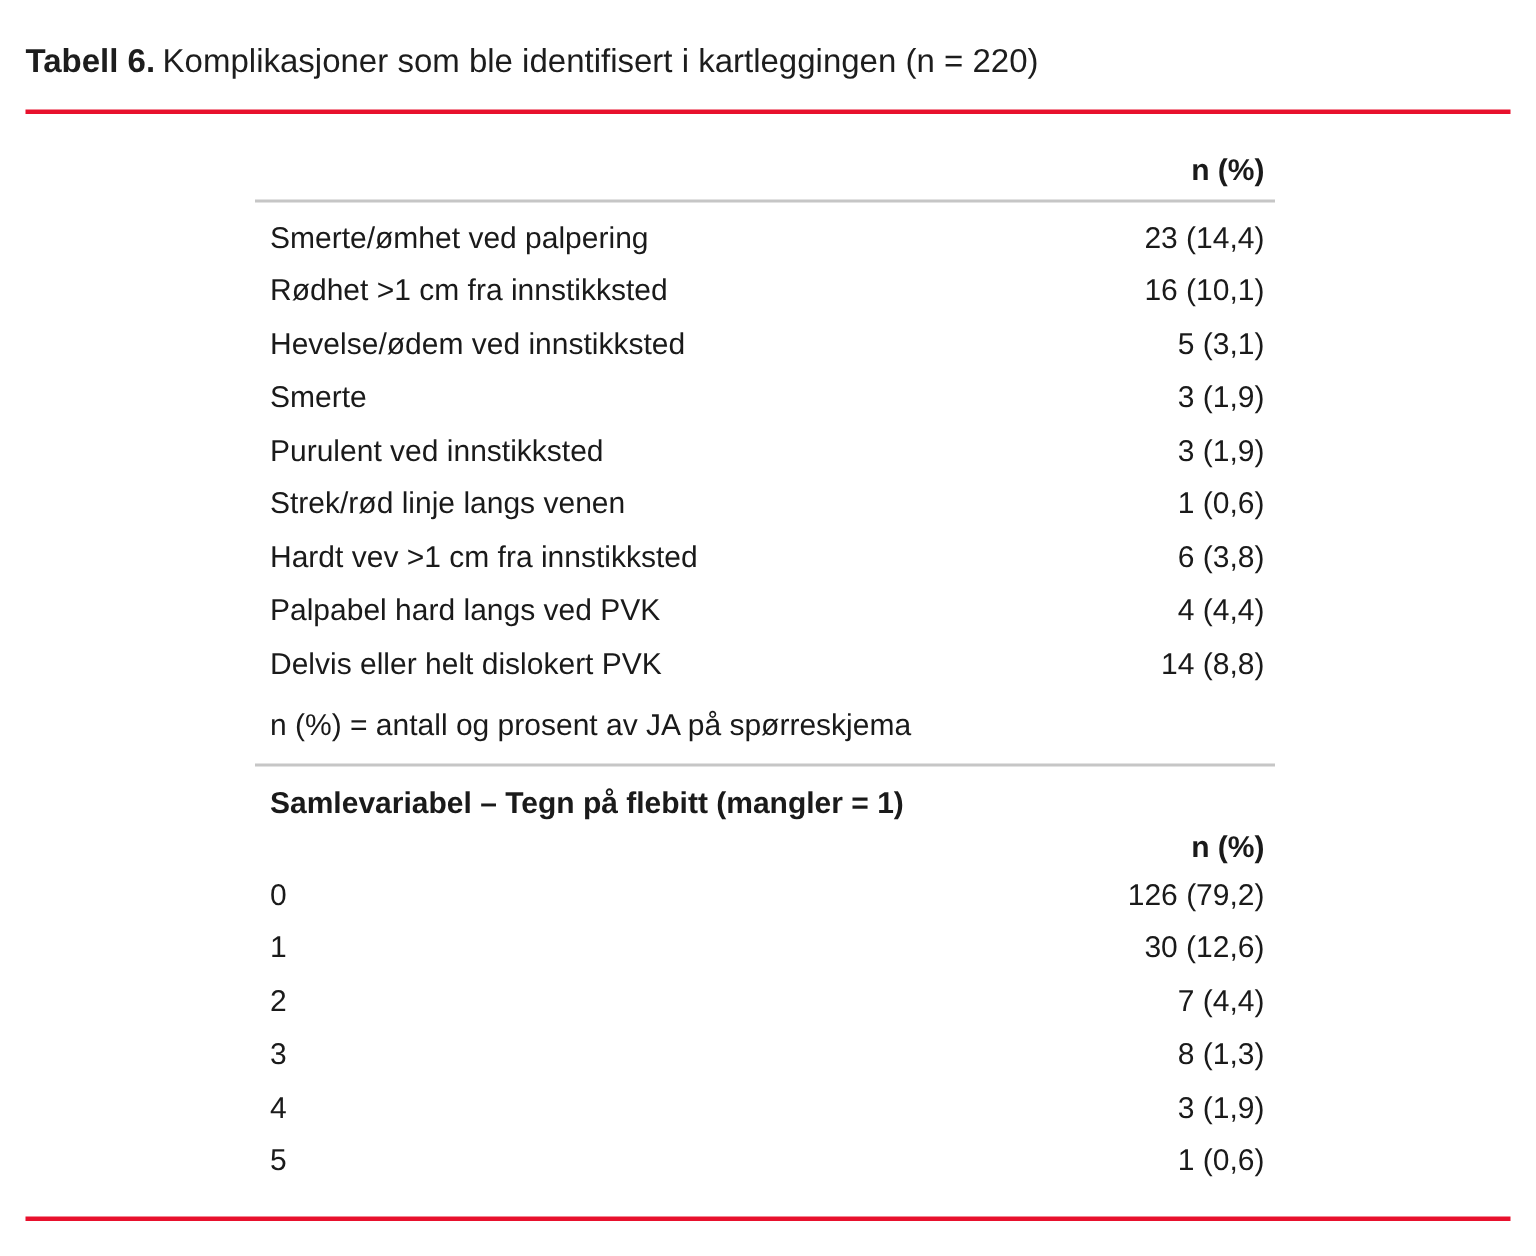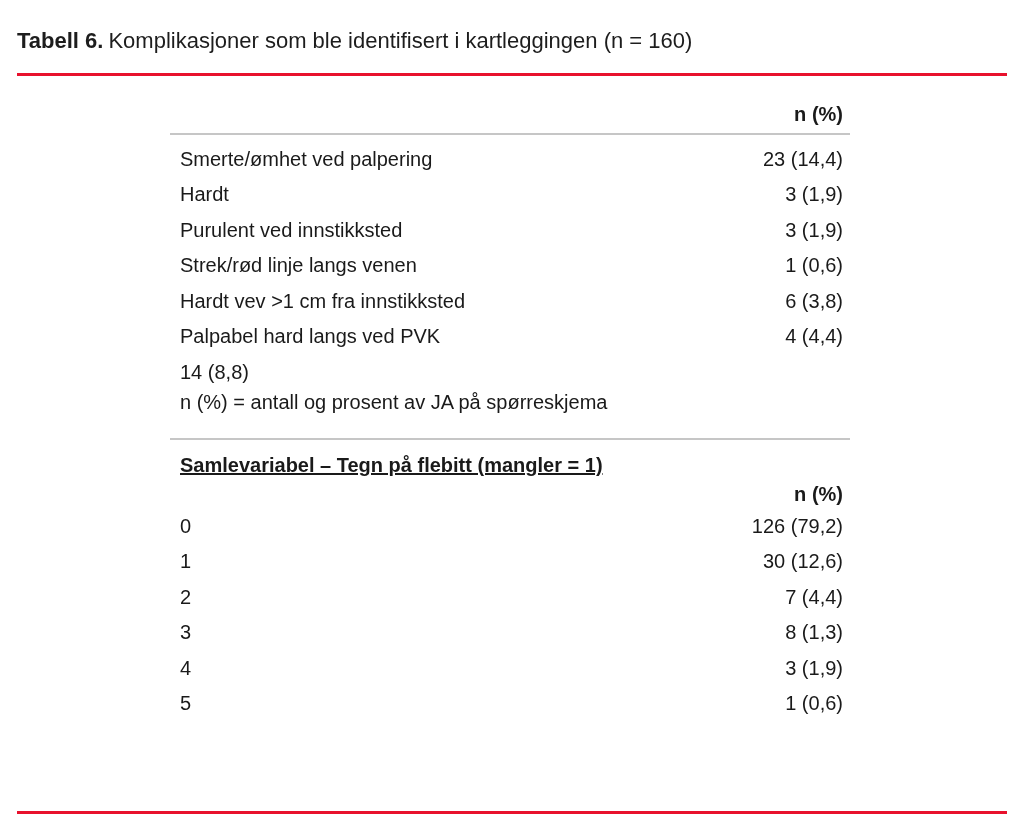--- a/index.html
+++ b/index.html
@@ -54,88 +54,96 @@
     height: 35.5px;
     display: flex;
     align-items: center;
     justify-content: space-between;
     padding: 0 7px 0 10px;
   }
   .row .value { white-space: nowrap; }
   .footnote-row {
     height: 35.5px;
     display: flex;
-    align-items: flex-start;
+    align-items: flex-end;
     padding-left: 10px;
   }
   .divider {
     height: 2px;
     background: #c6c6c6;
     margin-top: 13px;
   }
   .section-header {
     margin-top: 10px;
     height: 30px;
     display: flex;
     align-items: center;
     padding-left: 10px;
     font-weight: 700;
-    text-decoration: underline;
   }
   .subheader-row {
     height: 28px;
     display: flex;
     align-items: center;
     justify-content: flex-end;
     padding-right: 7px;
     font-weight: 700;
   }
 </style>
 </head>
 <body>
 
 <div class="page">
 
   <div class="title">
-    <span class="prefix">Tabell 6.</span><span>Komplikasjoner som ble identifisert i kartleggingen (n = 160)</span>
+    <span class="prefix">Tabell 6.</span><span>Komplikasjoner som ble identifisert i kartleggingen (n = 220)</span>
   </div>
 
   <div class="red-rule top"></div>
 
   <div class="table">
 
     <div class="header-row">
       <span>n (%)</span>
     </div>
 
     <div class="row">
       <span>Smerte/ømhet ved palpering</span>
       <span class="value">23 (14,4)</span>
     </div>
     <div class="row">
-      <span>Hardt</span>
+      <span>Rødhet &gt;1 cm fra innstikksted</span>
+      <span class="value">16 (10,1)</span>
+    </div>
+    <div class="row">
+      <span>Hevelse/ødem ved innstikksted</span>
+      <span class="value">5 (3,1)</span>
+    </div>
+    <div class="row">
+      <span>Smerte</span>
       <span class="value">3 (1,9)</span>
     </div>
     <div class="row">
       <span>Purulent ved innstikksted</span>
       <span class="value">3 (1,9)</span>
     </div>
     <div class="row">
       <span>Strek/rød linje langs venen</span>
       <span class="value">1 (0,6)</span>
     </div>
     <div class="row">
       <span>Hardt vev &gt;1 cm fra innstikksted</span>
       <span class="value">6 (3,8)</span>
     </div>
     <div class="row">
       <span>Palpabel hard langs ved PVK</span>
       <span class="value">4 (4,4)</span>
     </div>
     <div class="row">
+      <span>Delvis eller helt dislokert PVK</span>
       <span class="value">14 (8,8)</span>
     </div>
 
     <div class="footnote-row">
       <span>n (%) = antall og prosent av JA på spørreskjema</span>
     </div>
 
     <div class="divider"></div>
 
     <div class="section-header">

